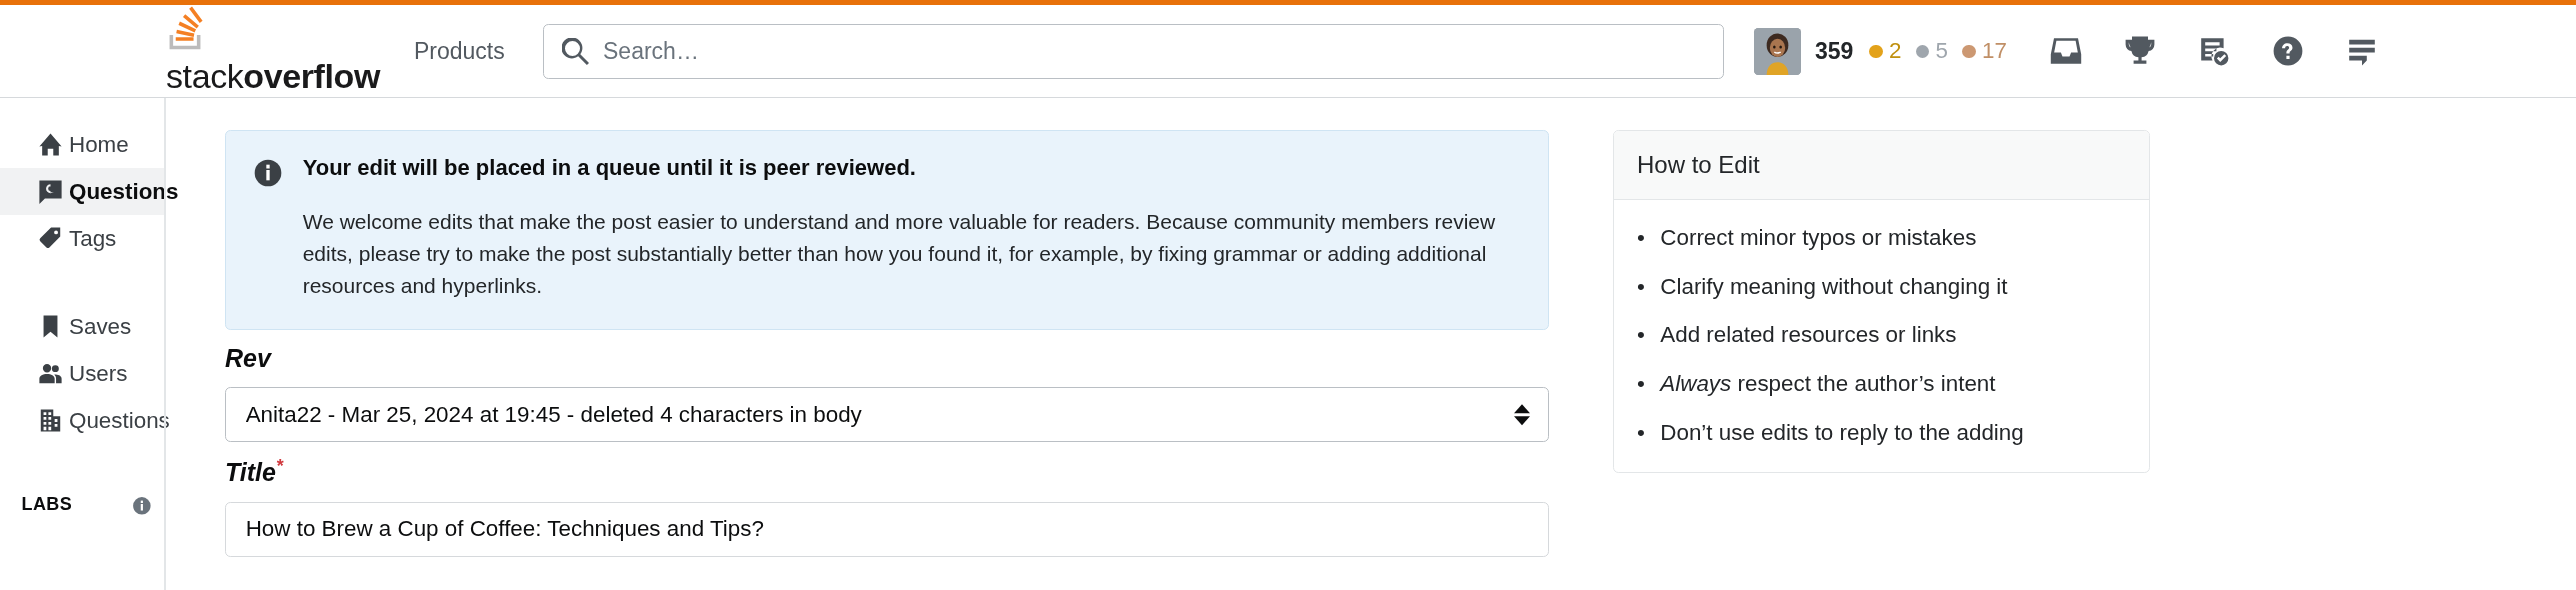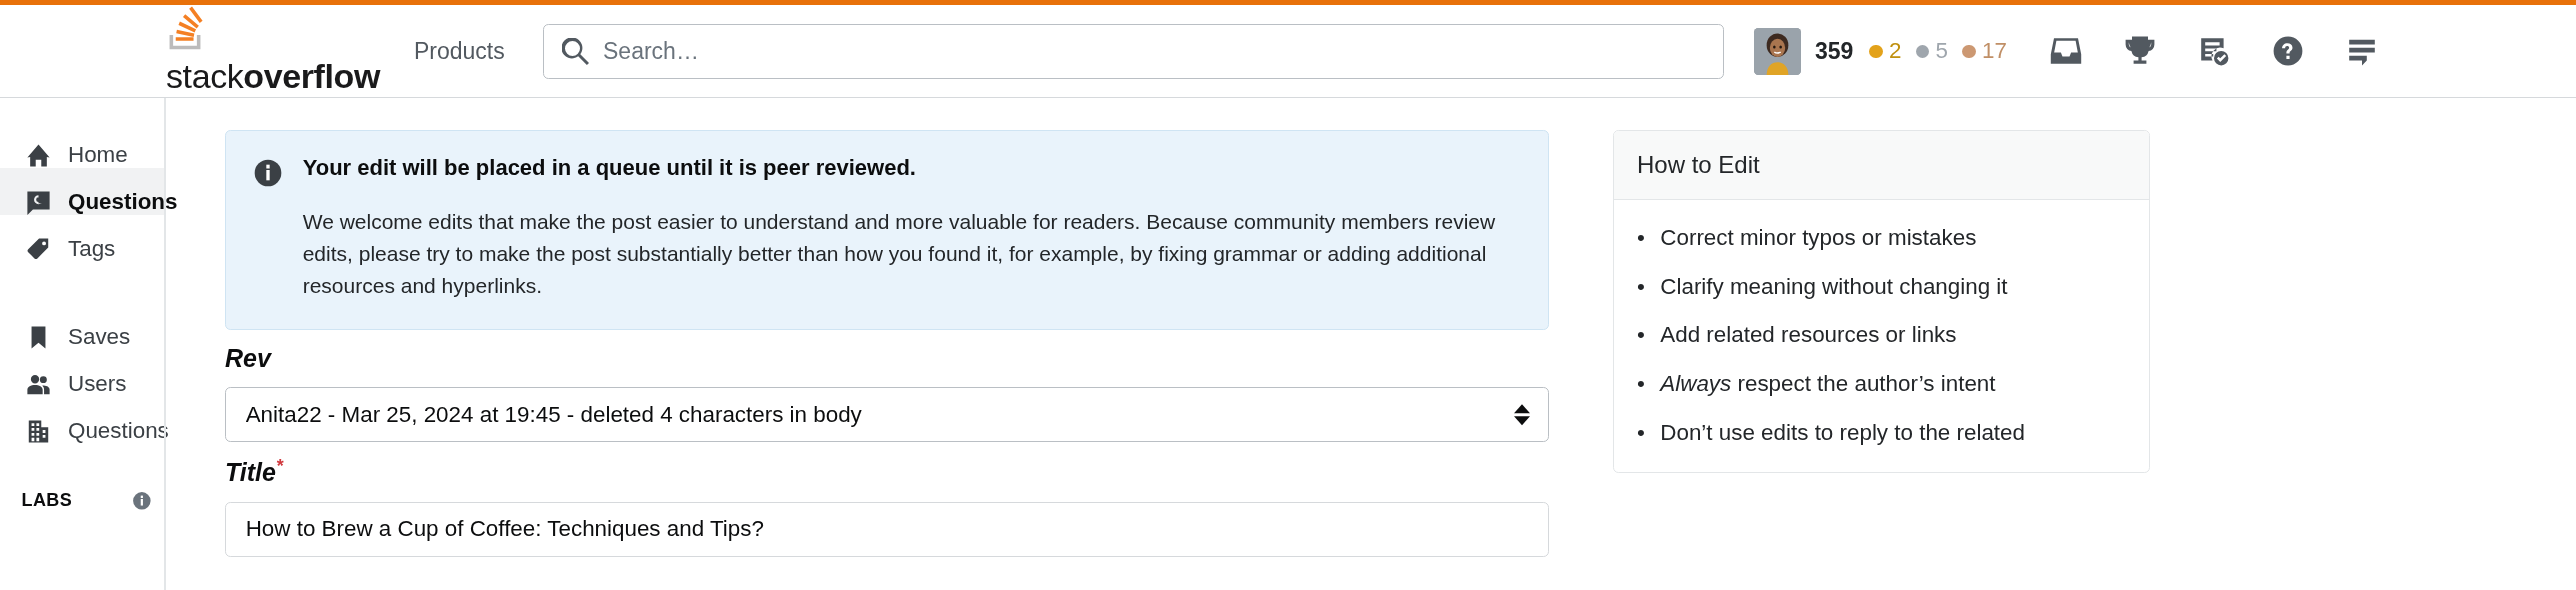--- a/index.html
+++ b/index.html
@@ -80,35 +80,35 @@
   .body-wrap { display: flex; height: 492px; }
 
   
   .sidebar {
     width: 166px; flex: 0 0 166px;
     position: relative;
     padding-top: 23px;
   }
   .nav { padding-left: 0; }
   .nav-item {
-    display: flex; align-items: flex-end;
-    height: 47px; padding-left: 26px;
+    display: flex; align-items: center;
+    height: 47px; padding-left: 38px;
     font-size: 22.4px; color: #3b4045;
-    cursor: pointer; gap: 17px;
+    cursor: pointer; gap: 6px;
     position: relative;
   }
   .nav-item.active {
     background: #f1f2f3;
     font-weight: 700; color: #0c0d0e;
   }
   .nav-icon { width: 25px; height: 25px; flex: 0 0 25px; display: flex; align-items: center; justify-content: center; }
   .nav-icon svg { fill: #3b4045; }
   .nav-gap { height: 41px; }
   .labs-head {
-    display: flex; align-items: center; justify-content: space-between;
+    display: flex; align-items: flex-end; justify-content: space-between;
     padding: 0 14.3px 0 21.5px; margin-top: 41px; height: 30px;
   }
   .labs-title { font-size: 18px; font-weight: 700; color: #0c0d0e; letter-spacing: 0.4px; }
   .labs-info { width: 19.7px; height: 19.7px; cursor: pointer; }
   .sidebar-divider {
     position: absolute; right: 0; top: 0; bottom: 0;
     width: 1.8px; background: #e3e6e8;
   }
 
   
@@ -413,21 +413,21 @@
           <div class="howto-item">
             <span class="bullet">•</span>
             <span>Add related resources or links</span>
           </div>
           <div class="howto-item">
             <span class="bullet">•</span>
             <span><em>Always</em> <span>respect the author’s intent</span></span>
           </div>
           <div class="howto-item">
             <span class="bullet">•</span>
-            <span>Don’t use edits to reply to the related</span>
+            <span>Don’t use edits to reply to the adding</span>
           </div>
         </div>
       </div>
     </div>
 
   </div>
 </div>
 
 
 </body></html>

